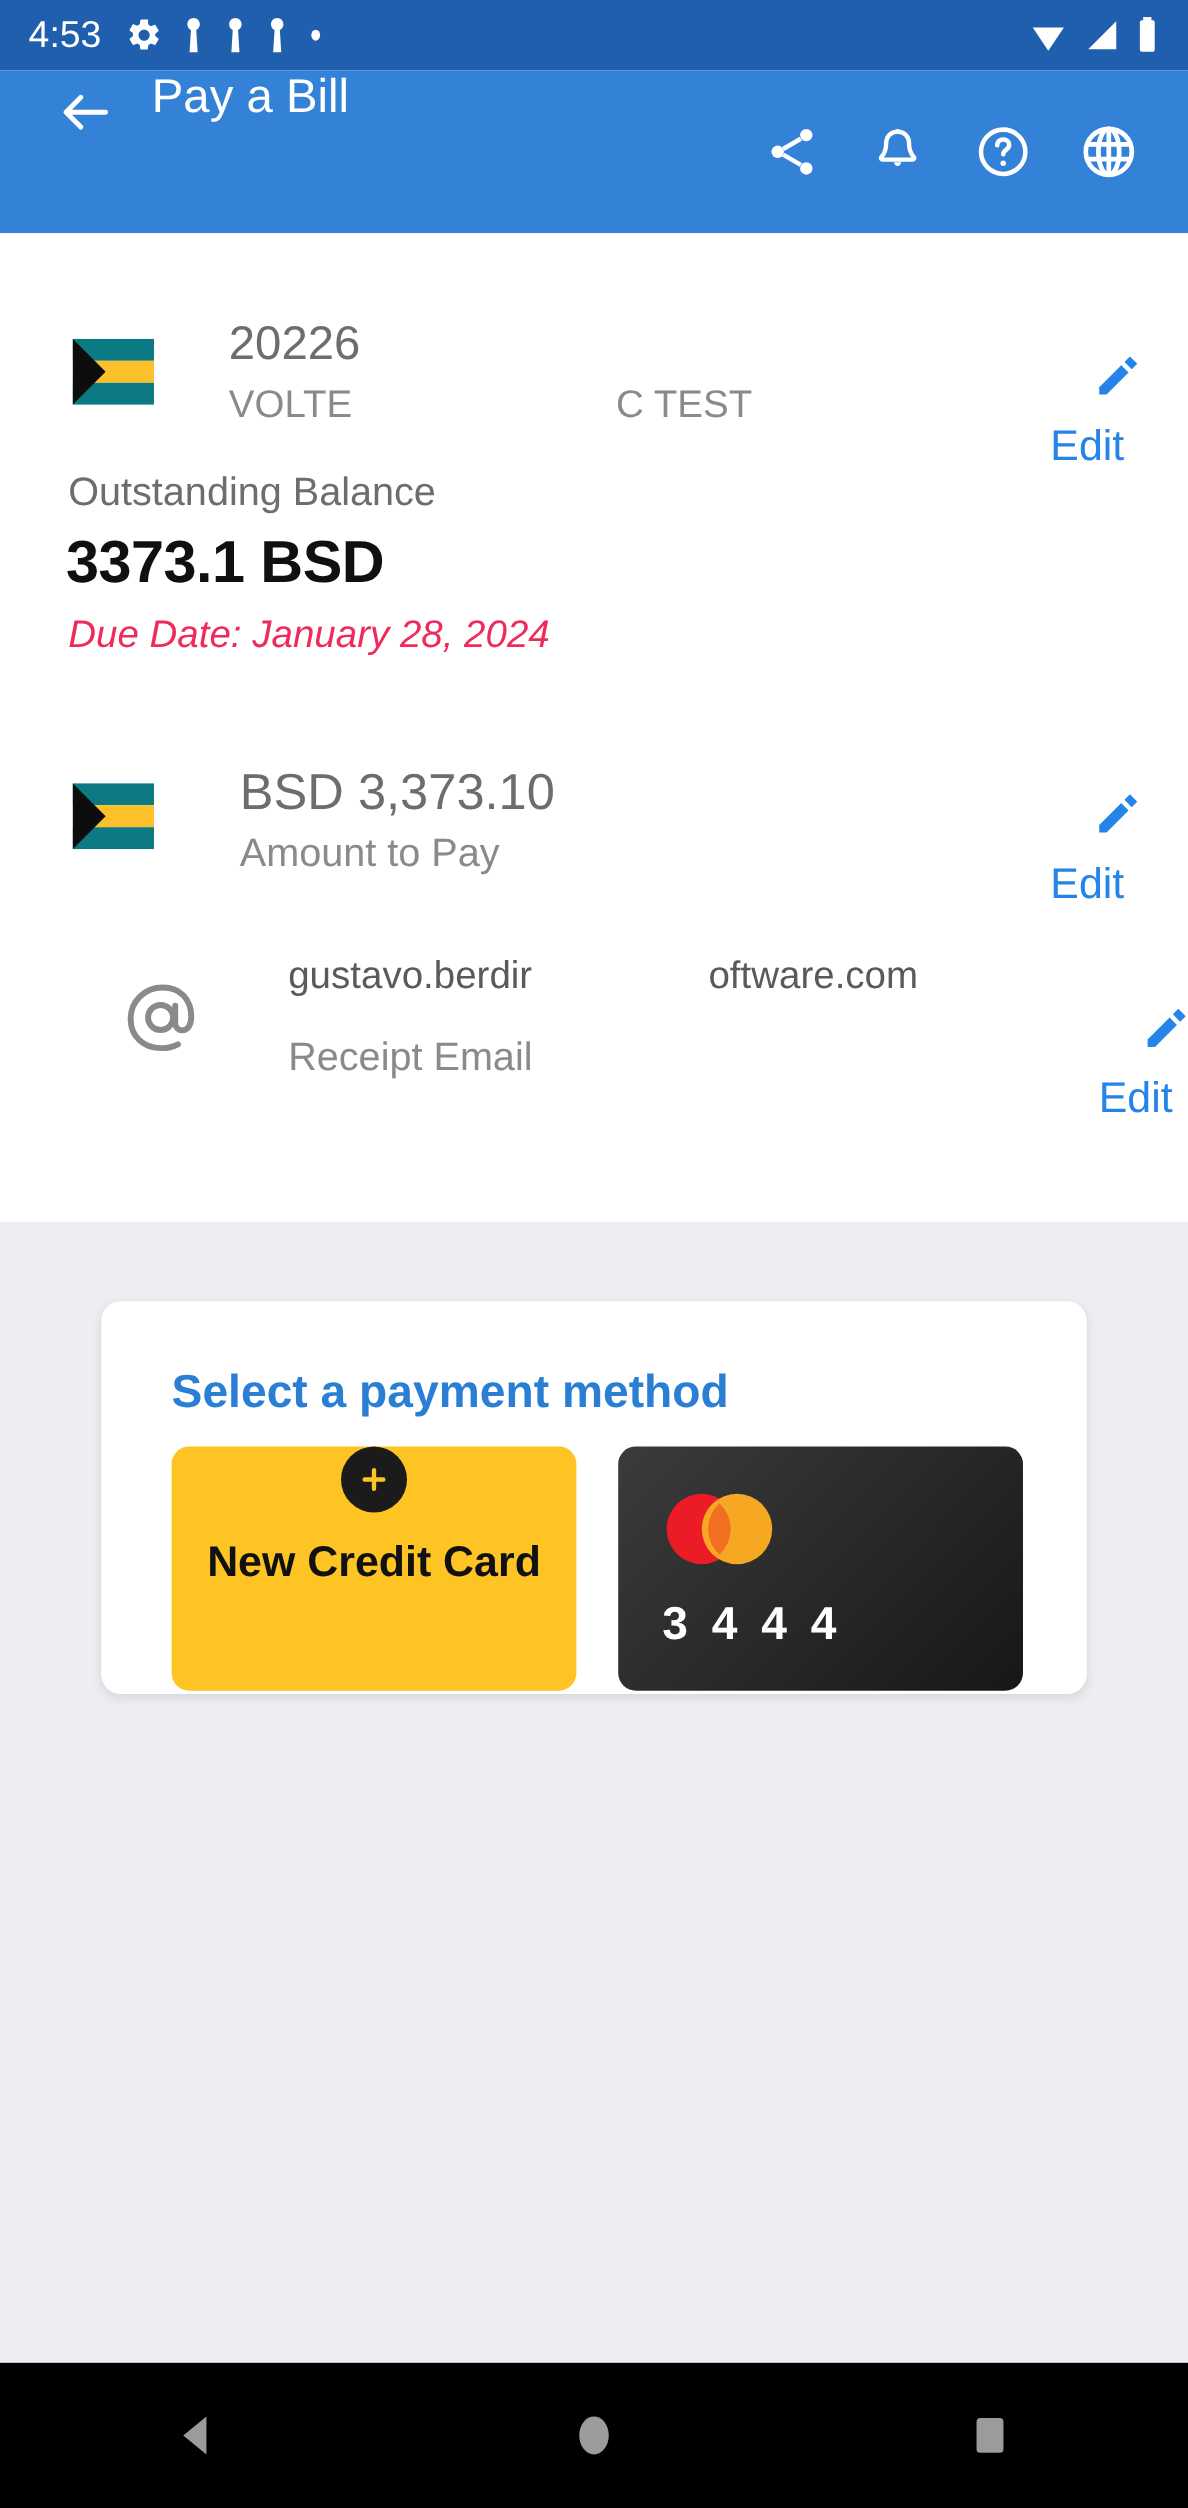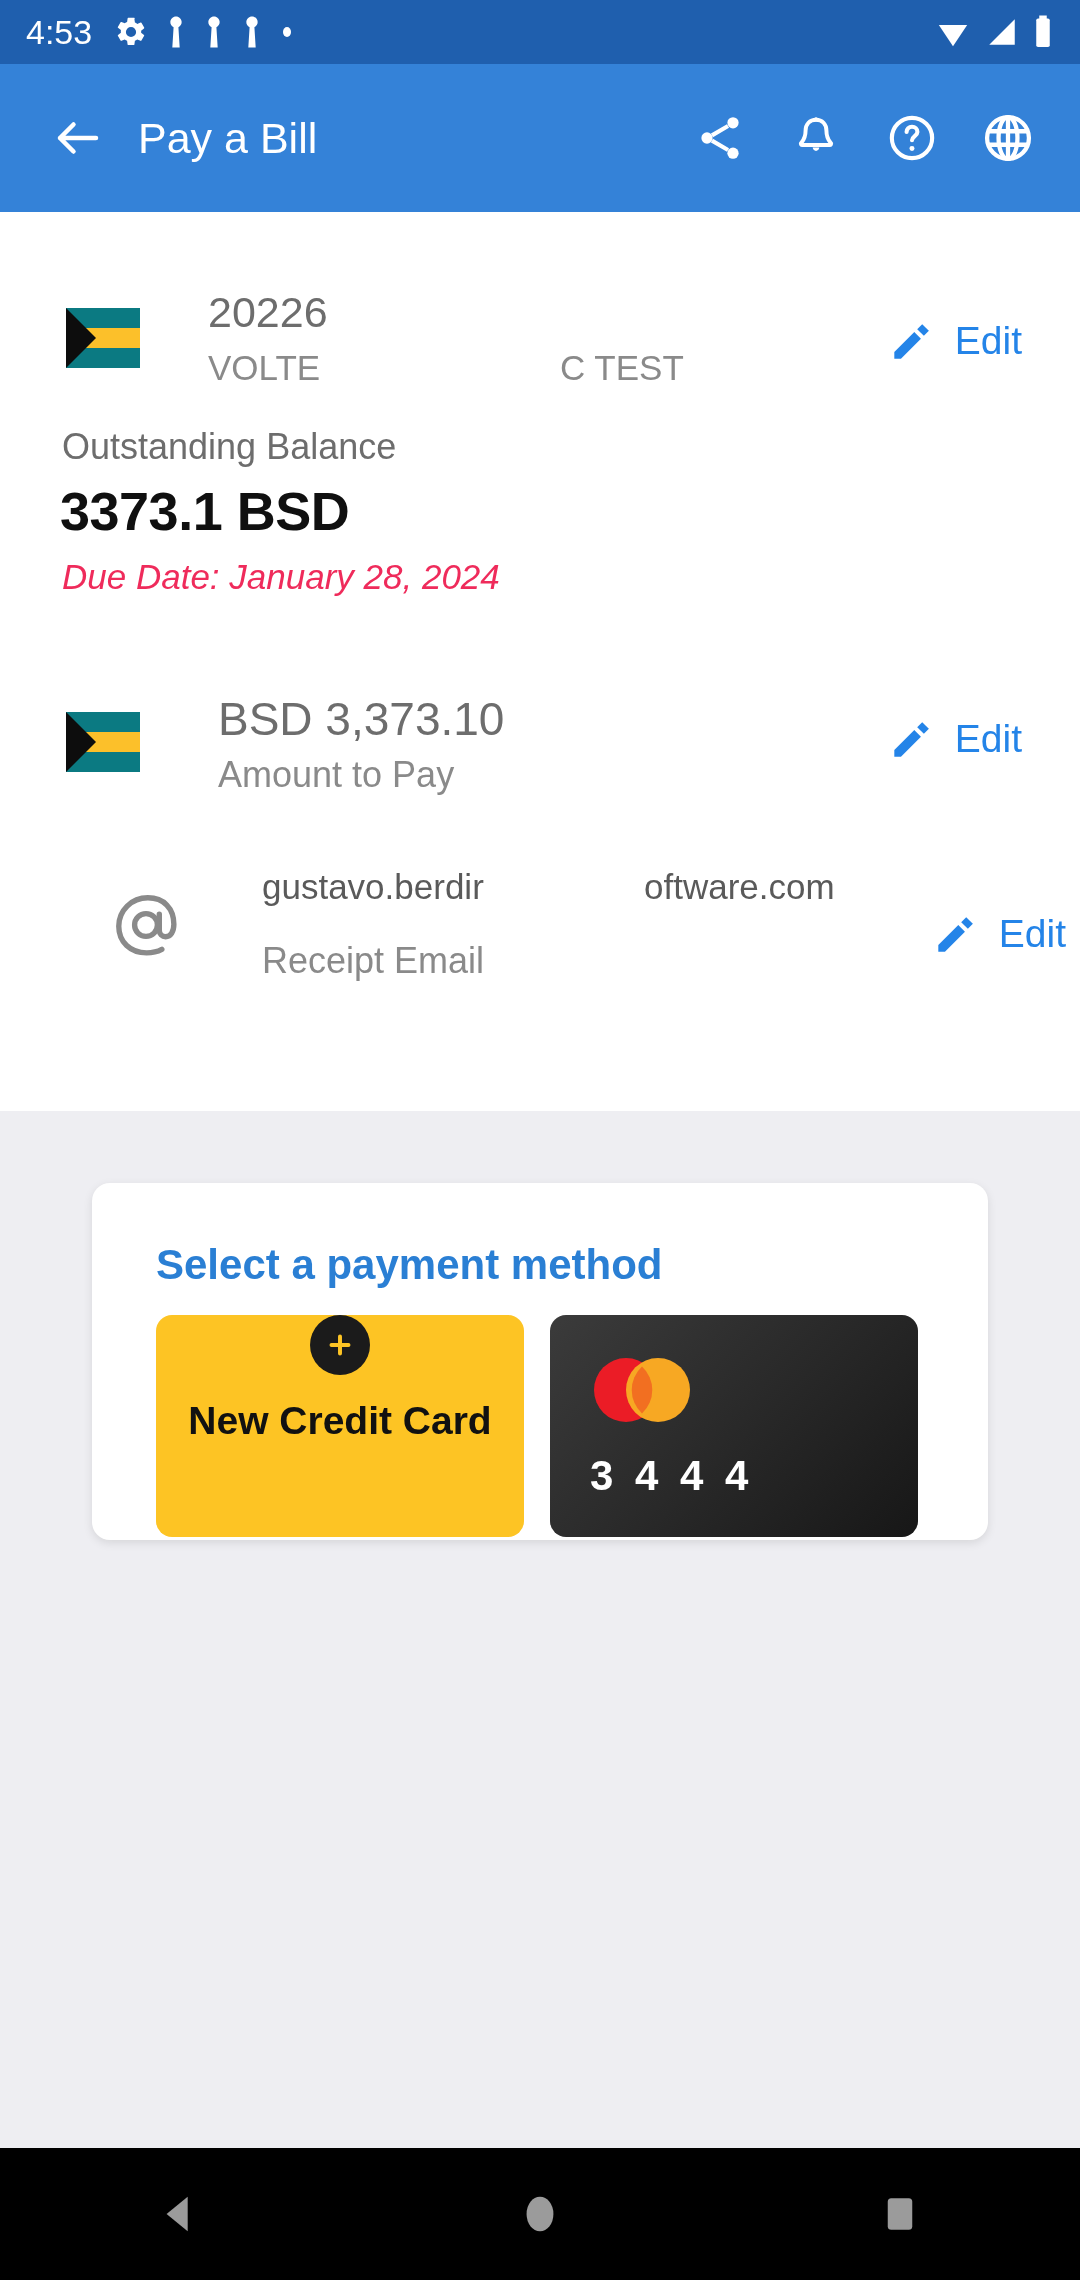--- a/index.html
+++ b/index.html
@@ -52,21 +52,20 @@
   .sicon { display: block; }
 
   
   .app-bar {
     position: absolute;
     top: 64px; left: 0;
     width: 1080px;
     height: 148px;
     background: #3482d8;
     display: flex;
-    align-items: center;
     padding-left: 40px;
     padding-right: 24px;
   }
   .back-btn {
     width: 76px; height: 76px;
     display: flex; align-items: center; justify-content: center;
     flex: 0 0 auto;
   }
   .app-title {
     color: #ffffff;
@@ -136,20 +135,21 @@
     white-space: nowrap;
     overflow: hidden;
     width: 150px;
   }
   .edit-link {
     position: absolute;
     right: 0px;
     display: flex;
     align-items: center;
     gap: 18px;
+    flex-direction: column;
   }
   .edit-label {
     color: #2484e8;
     font-size: 39px;
     margin-right: 58px;
   }
 
   
   .ob-label {
     position: absolute;
@@ -291,20 +291,21 @@
     margin-bottom: 24px;
   }
   .tile-new-label {
     font-size: 39px;
     font-weight: bold;
     color: #111111;
     white-space: nowrap;
   }
   .tile-saved {
     background: linear-gradient(135deg, #3b3b3b 0%, #2b2b2b 45%, #171717 100%);
+    margin-left: 12px;
   }
   .mc-logo {
     position: absolute;
     left: 38px; top: 42px;
     width: 108px; height: 66px;
   }
   .tile-saved-label {
     position: absolute;
     left: 40px; top: 137px;
     font-size: 42px;

